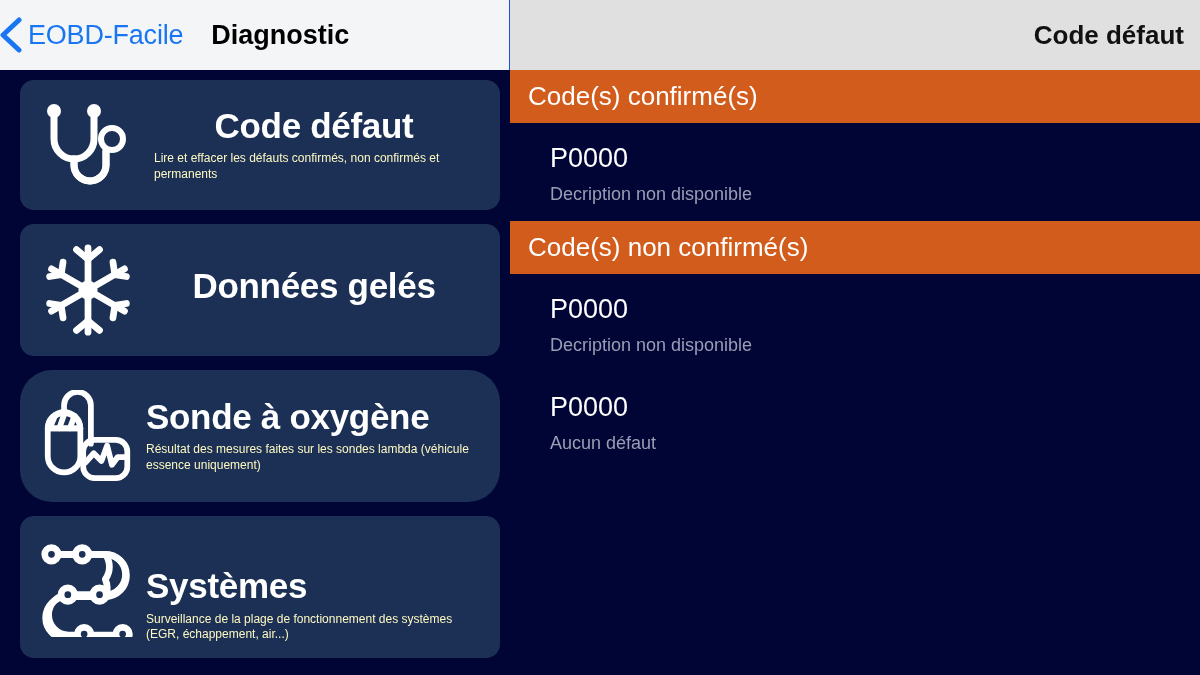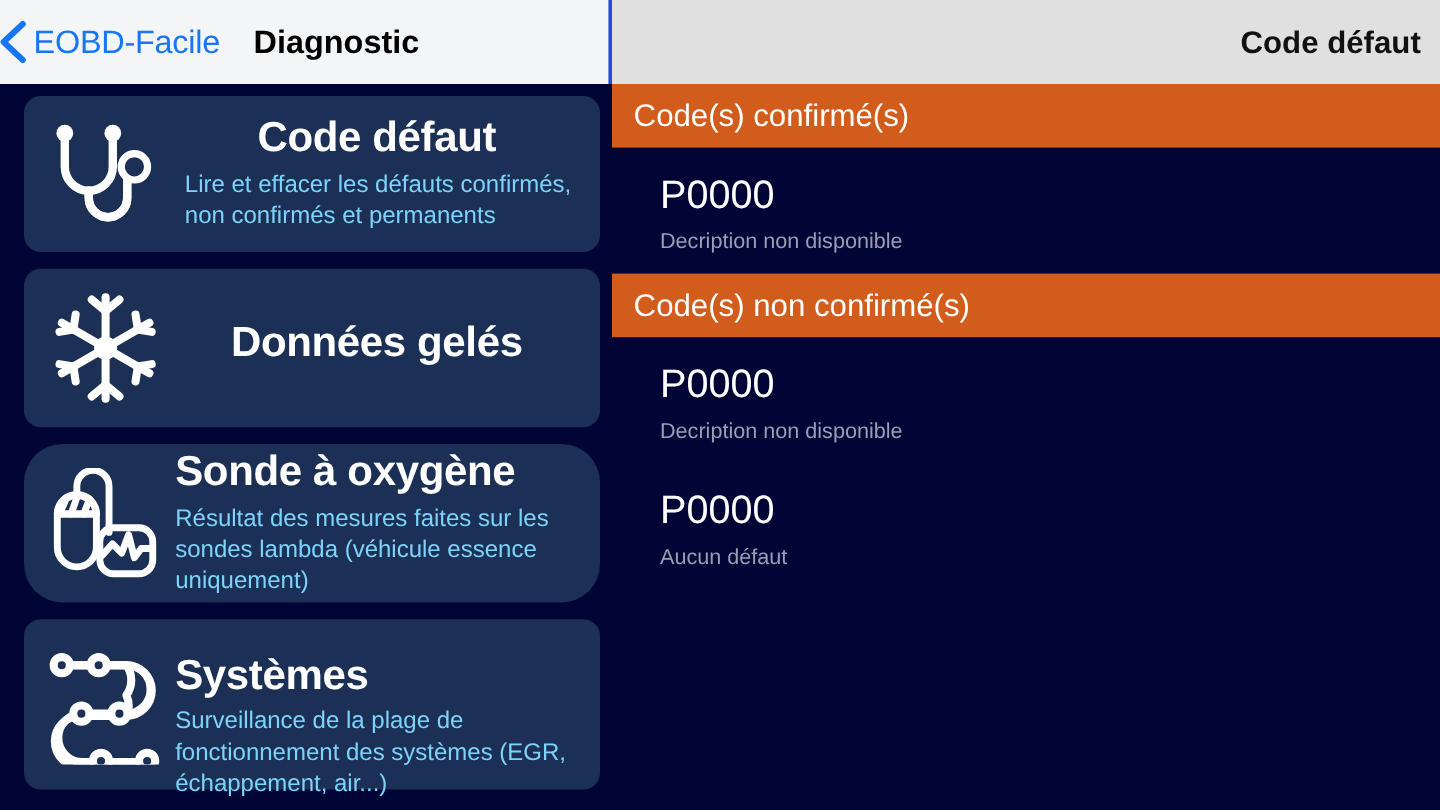--- a/index.html
+++ b/index.html
@@ -9,21 +9,21 @@
     font-family:"Liberation Sans", sans-serif;
     overflow:hidden;
   }
   .app { position:relative; width:1200px; height:675px; background:#000536; }
 
   
   .header { position:absolute; left:0; top:0; width:1200px; height:70px; display:flex; }
   .header-left {
     width:510px; height:70px;
     background:#f4f5f7;
-    border-right:3px solid #1d4ed8;
+    border-right:1px solid #1d4ed8;
     display:flex; align-items:center;
     padding-left:2px;
   }
   .back-chevron { width:26px; height:40px; flex:0 0 auto; margin-left:-4px; display:block; }
   .brand-name {
     color:#1976f2; font-size:27px; font-weight:400;
     letter-spacing:-0.2px; margin-left:4px; white-space:nowrap;
   }
   .page-title {
     color:#000000; font-size:27px; font-weight:bold;
@@ -62,41 +62,41 @@
   .card-text { flex:1 1 auto; min-width:0; padding-right:4px; }
   .card-title {
     color:#ffffff; font-weight:bold; line-height:1.05;
     letter-spacing:-0.3px; margin-bottom:7px;
   }
   .card-1 .card-title { font-size:35px; text-align:center; }
   .card-2 .card-title { font-size:35px; text-align:center; }
   .card-3 .card-title { font-size:35px; text-align:left; }
   .card-4 .card-title { font-size:35px; text-align:left;margin-top:37px; }
   .card-desc {
-    color:#7dd3fc; font-size:20px; line-height:1.3;
+    color:#fef9c3; font-size:12px; line-height:1.3;
   }
   .card-1 .card-desc { padding-left:8px; }
   .card-2 .card-desc { padding-left:8px; }
 
   
   .right-panel {
     position:absolute; left:510px; top:70px;
     width:690px; height:605px; background:#000536; overflow:hidden;
   }
   .section { width:690px; }
   .section-header {
     background:#d25c1c; width:690px; height:53px;
     display:flex; align-items:center; padding-left:18px;
   }
   .section-header-label {
     color:#ffffff; font-size:26px; font-weight:400; white-space:nowrap;
   }
   .section-body { padding:20px 0 16px 40px; }
   .code-value {
-    color:#ffffff; font-size:33px; font-weight:400; line-height:1.15;
+    color:#ffffff; font-size:27px; font-weight:400; line-height:1.15;
     margin-bottom:10px;
   }
   .code-desc { color:#9a9eb4; font-size:18px; font-weight:400; }
 </style>
 </head>
 <body>
 
 <div class="app">
 
   <div class="header">

